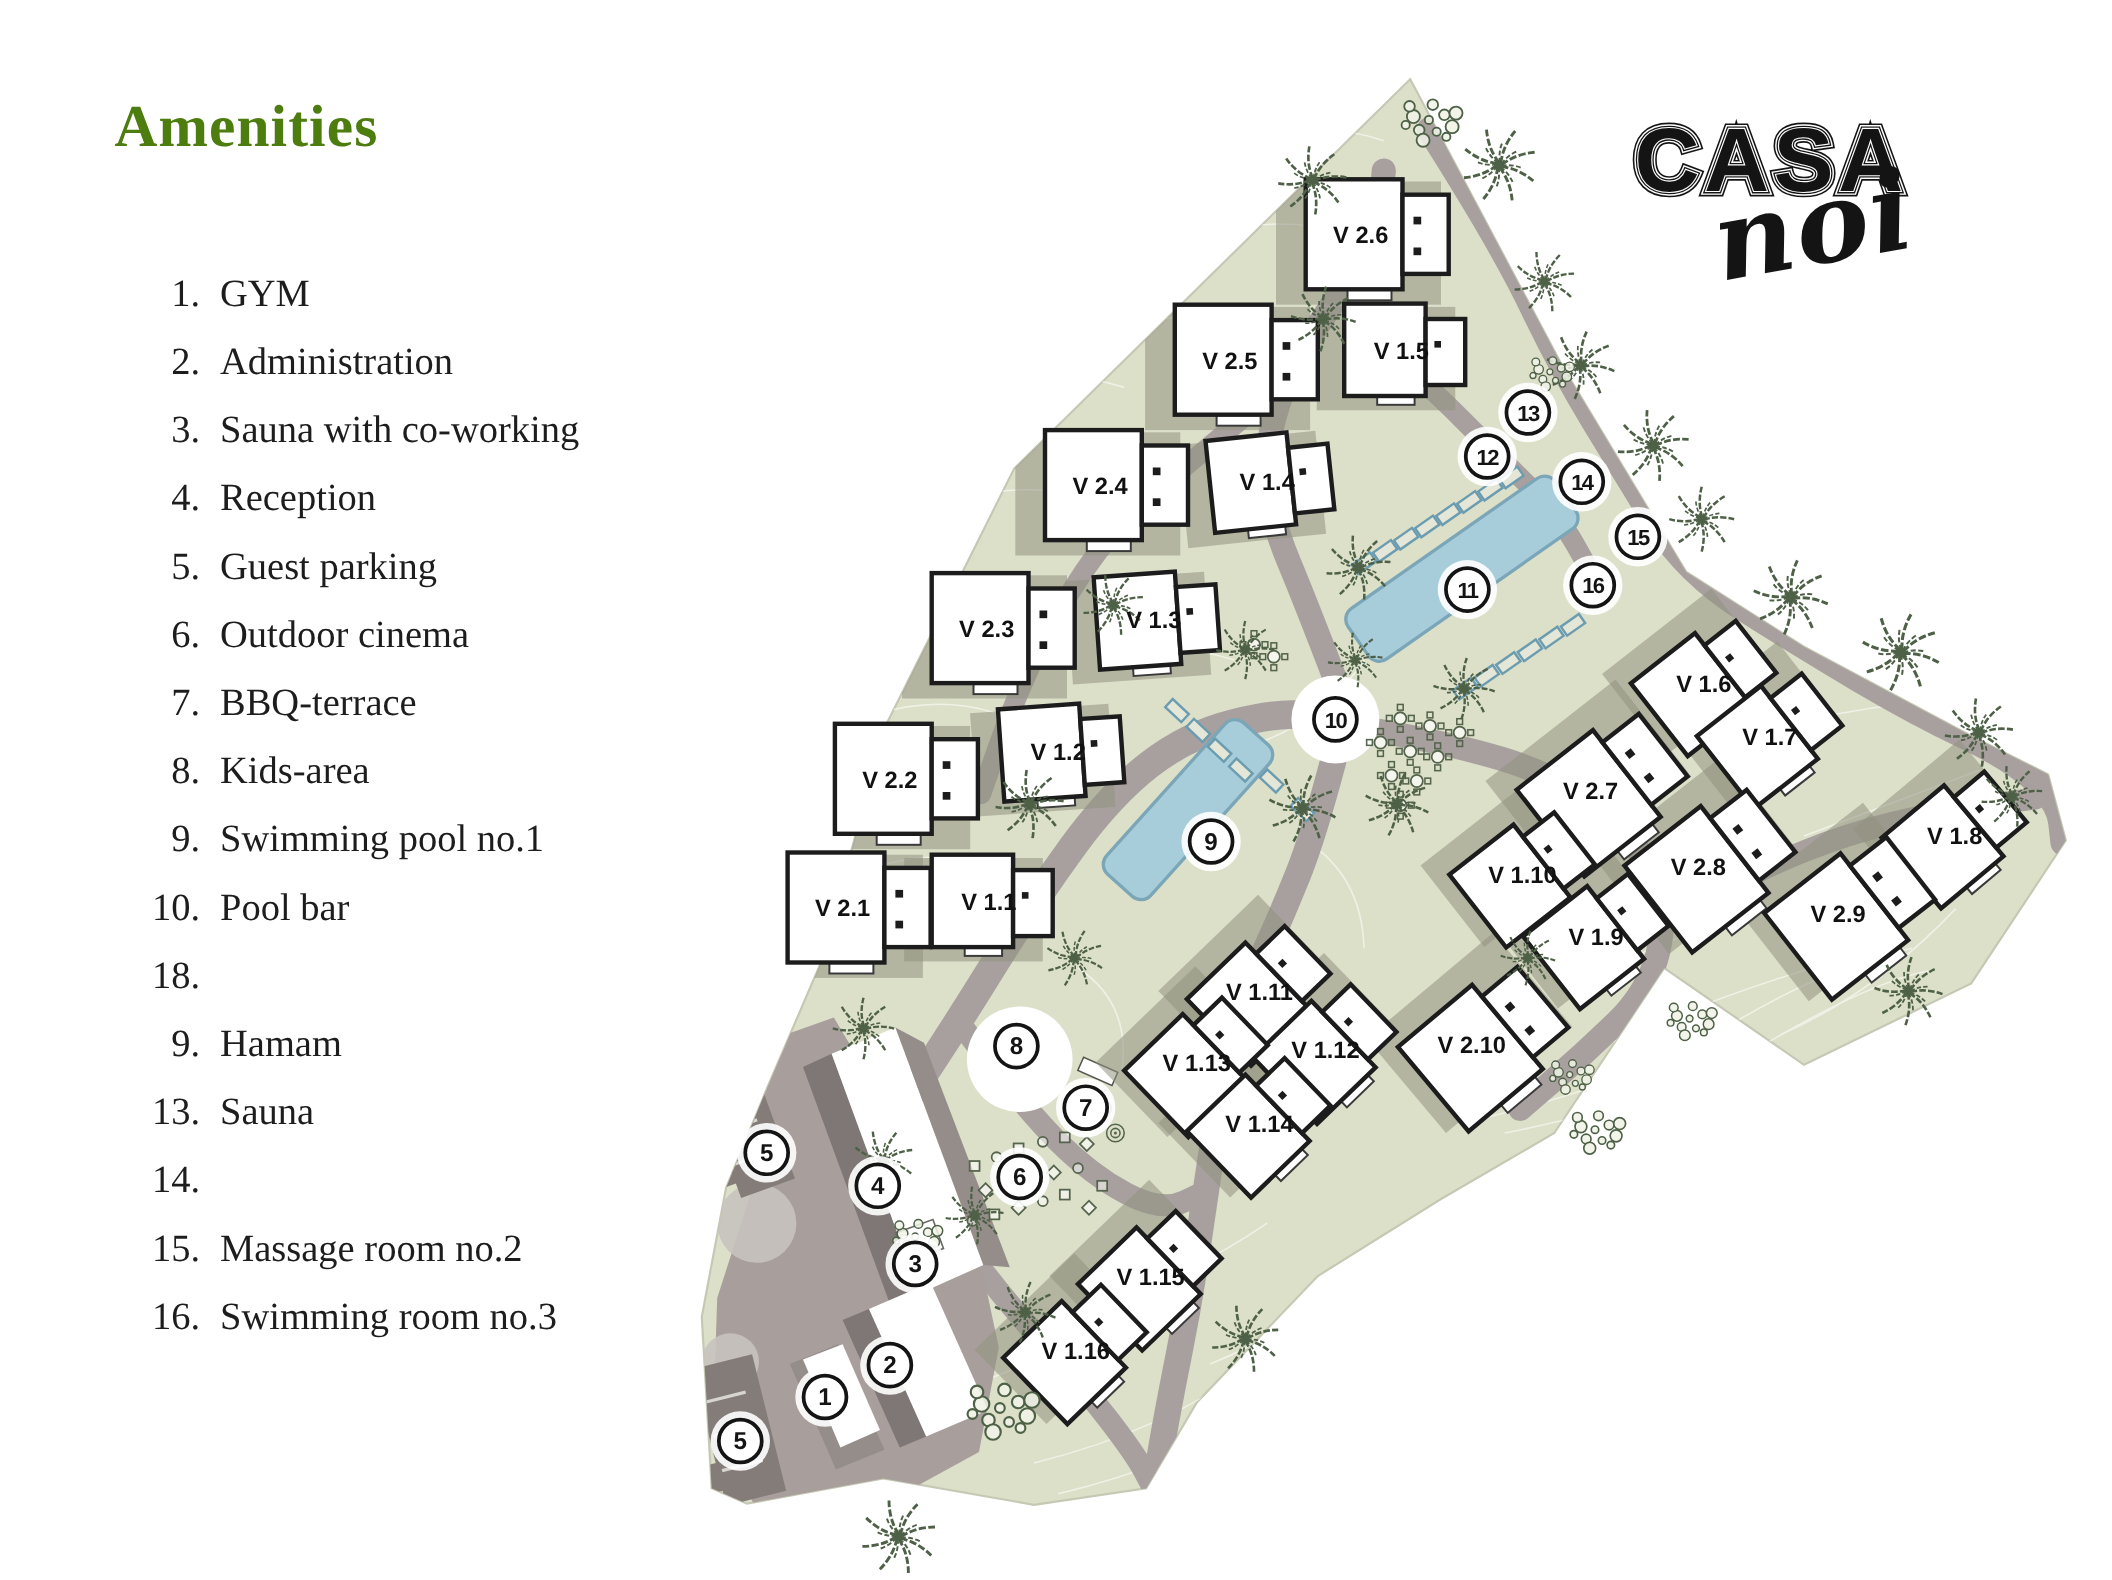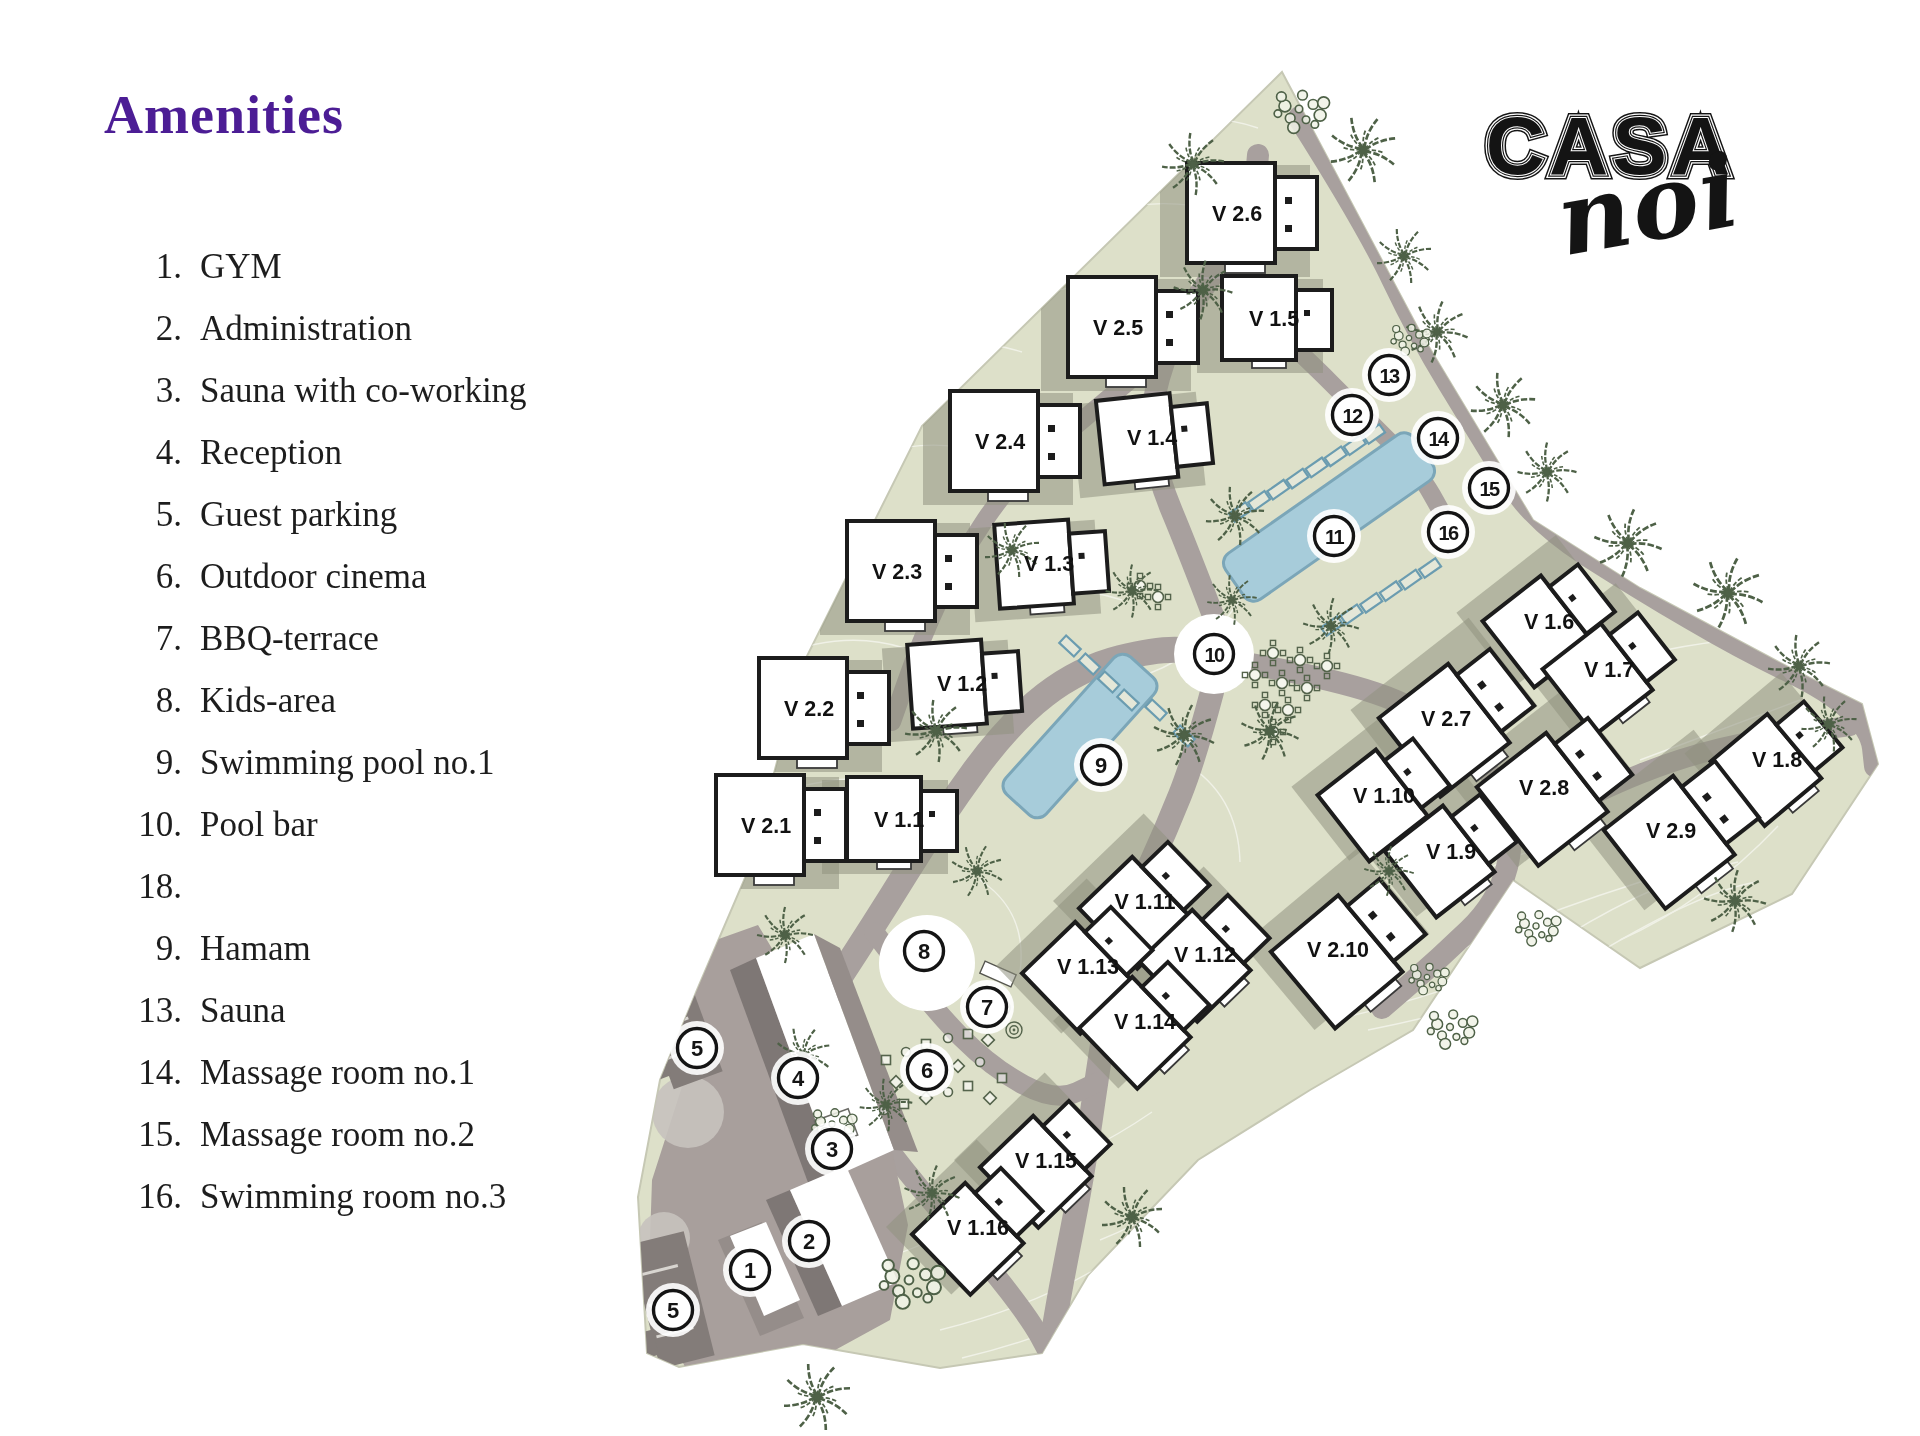--- a/index.html
+++ b/index.html
@@ -1,20 +1,20 @@
 <!DOCTYPE html>
 <html><head>
 <meta charset="utf-8">
 <style>
   html,body{margin:0;padding:0;background:#ffffff;}
   .page{position:relative;width:1920px;height:1436px;background:#ffffff;overflow:hidden;
         font-family:"Liberation Serif",serif;color:#1b1b1b;}
   #map{position:absolute;left:0;top:0;}
   .legend{position:absolute;left:104px;top:84px;width:560px;}
-  .legend h1{margin:0;font-size:54px;font-weight:700;letter-spacing:1px;color:#4c1d95;
+  .legend h1{margin:0;font-size:54px;font-weight:700;letter-spacing:1px;color:#4d7c0f;
              font-family:"Liberation Serif",serif;}
   .amenity-list{position:absolute;left:0px;top:152px;width:560px;}
   .amenity-row{display:flex;align-items:baseline;height:62px;font-size:35px;line-height:62px;color:#1d1d1d;}
   .amenity-num{width:78px;text-align:right;margin-right:18px;flex:0 0 auto;}
   .amenity-label{white-space:nowrap;}
   .logo{position:absolute;left:1452px;top:62px;width:420px;height:230px;}
 </style>
 </head>
 <body>
 
@@ -1720,21 +1720,20 @@
         <div class="amenity-row">
           <span class="amenity-num">9.</span>
           <span class="amenity-label">Hamam</span>
         </div>
         <div class="amenity-row">
           <span class="amenity-num">13.</span>
           <span class="amenity-label">Sauna</span>
         </div>
         <div class="amenity-row">
           <span class="amenity-num">14.</span>
-          <span class="amenity-label">Massage room no.1</span>
         </div>
         <div class="amenity-row">
           <span class="amenity-num">15.</span>
           <span class="amenity-label">Massage room no.2</span>
         </div>
         <div class="amenity-row">
           <span class="amenity-num">16.</span>
           <span class="amenity-label">Swimming room no.3</span>
         </div>
       </div>

